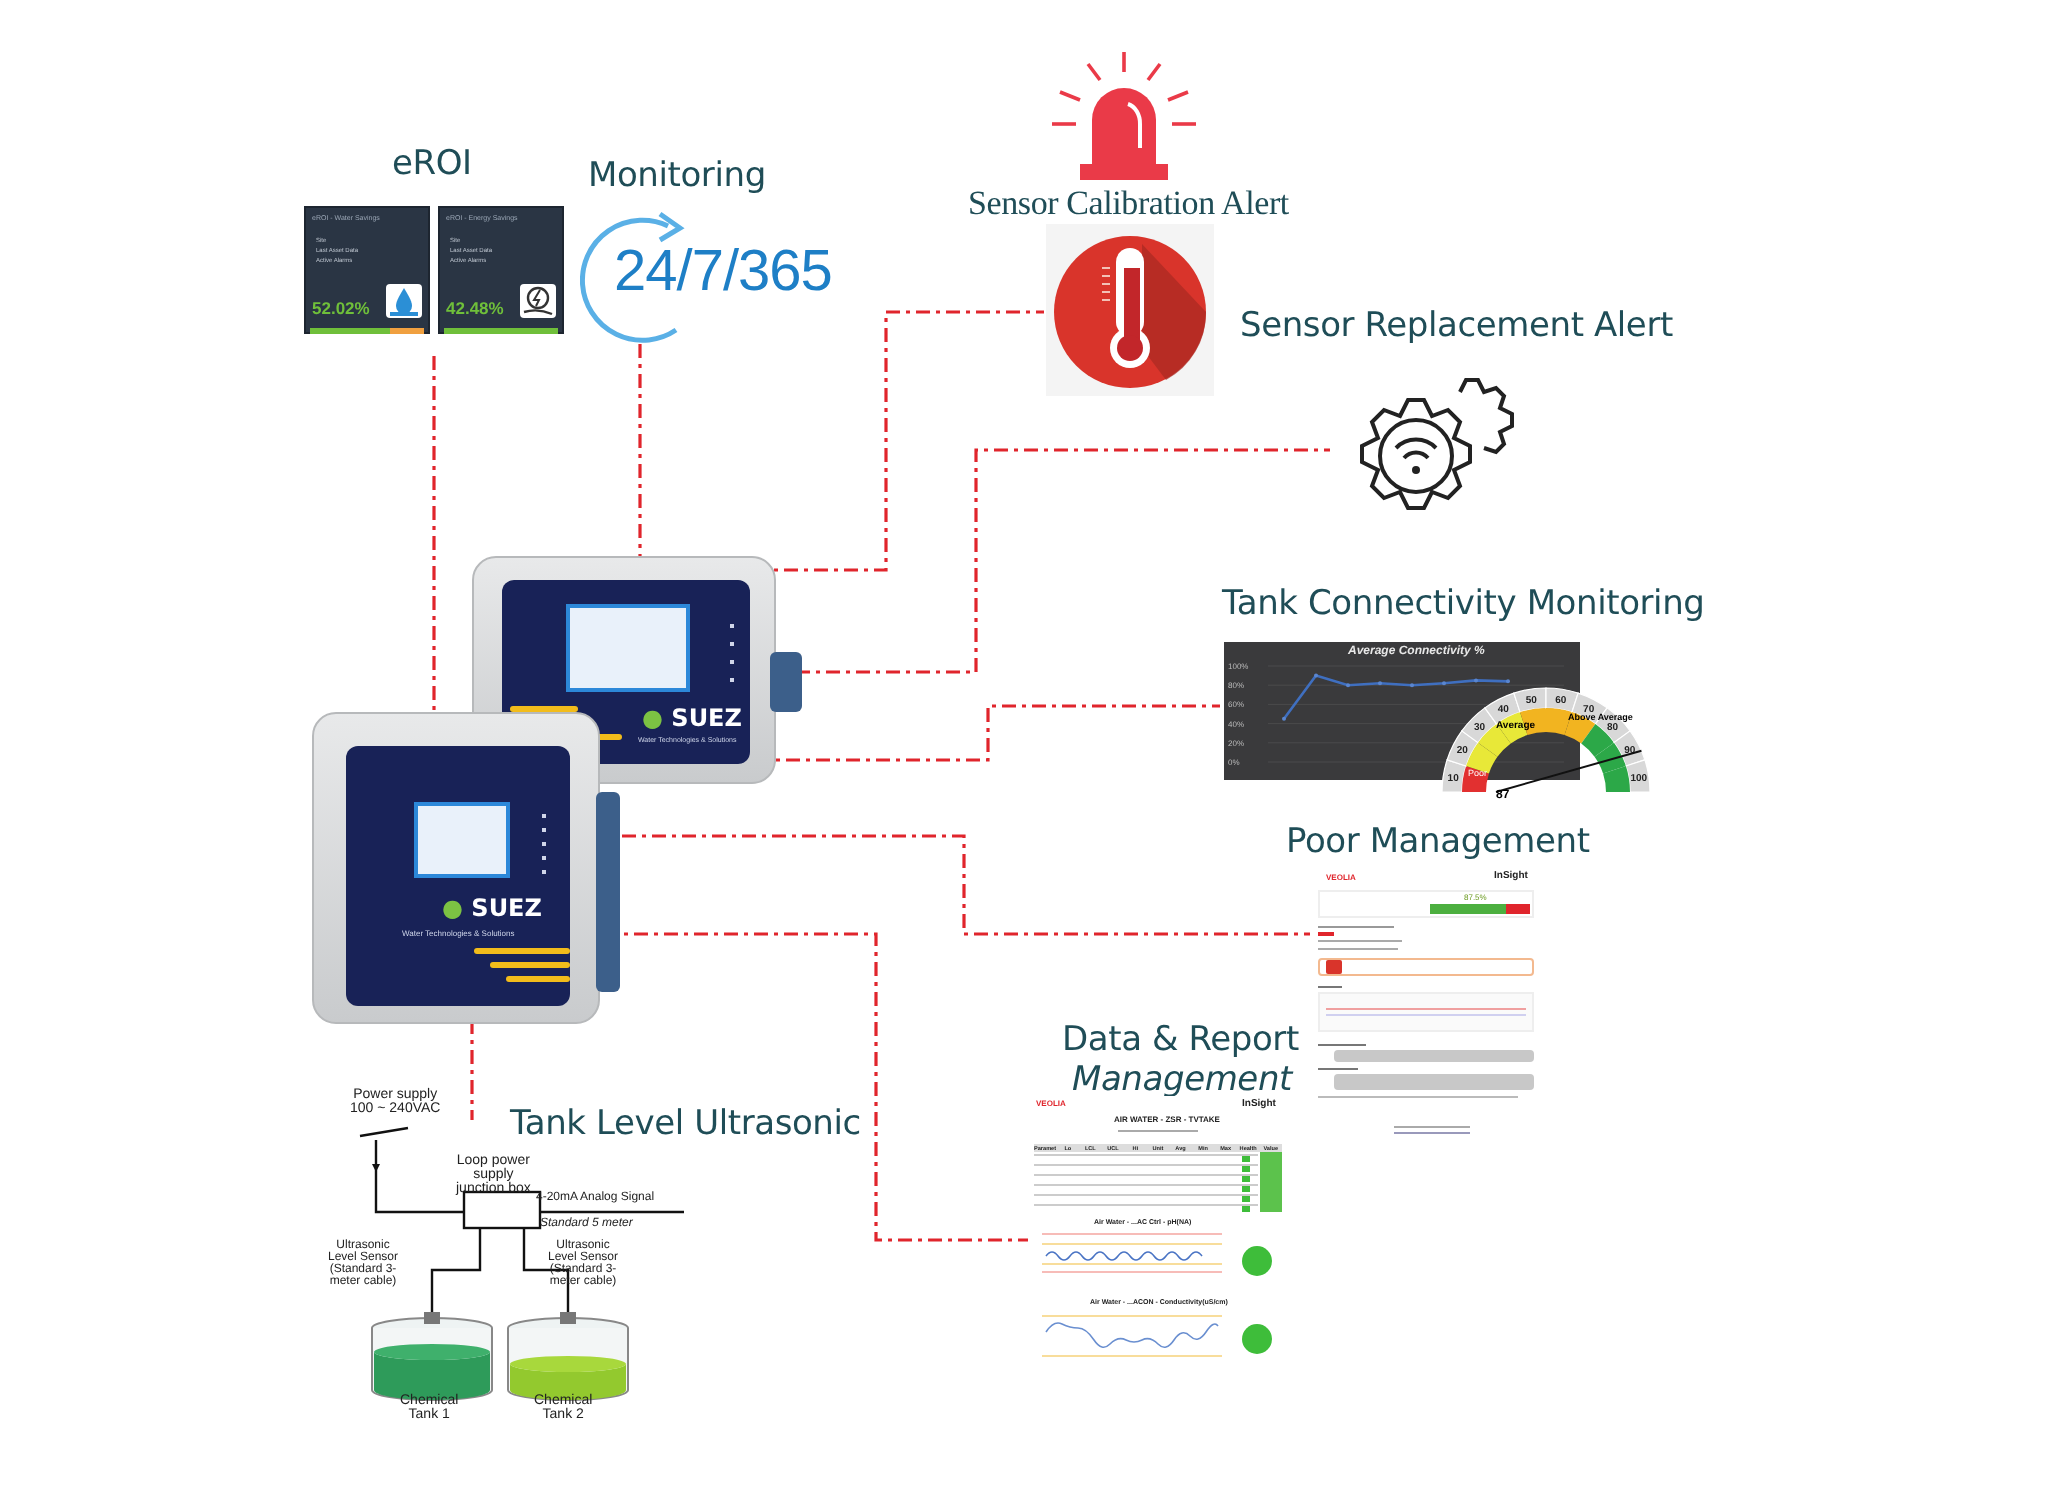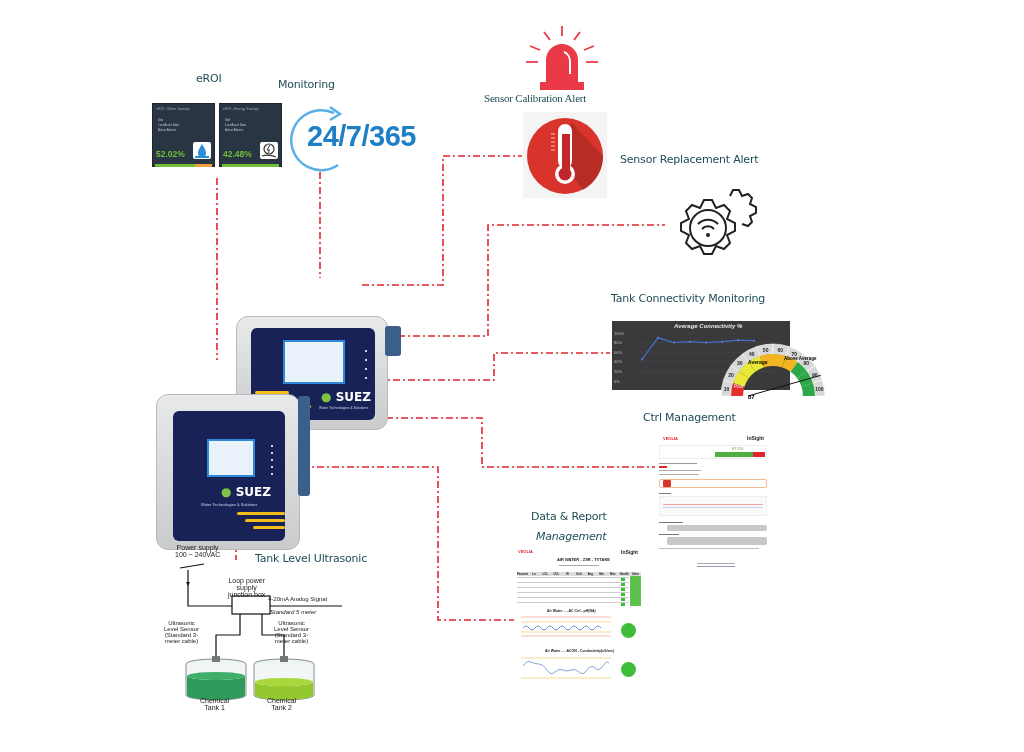--- a/index.html
+++ b/index.html
@@ -1,36 +1,36 @@
 <!DOCTYPE html>
 <html><head>
 <meta charset="utf-8">
 <style>
   * { box-sizing: border-box; margin: 0; padding: 0; }
   html, body { width: 1024px; height: 752px; background: #ffffff; overflow: hidden; }
   body { position: relative; font-family: "Liberation Sans", "DejaVu Sans", sans-serif; color: #1e4a56; }
   .abs { position: absolute; }
-  .label { position: absolute; font-family: "DejaVu Sans", sans-serif; font-size: 11px; color: #1f4d57; white-space: nowrap; letter-spacing: -0.2px; }
+  .label { position: absolute; font-family: "DejaVu Sans", sans-serif; font-size: 17px; color: #1f4d57; white-space: nowrap; letter-spacing: -0.2px; }
   svg.lines { position: absolute; left: 0; top: 0; width: 1024px; height: 752px; pointer-events: none; }
   .conn { fill: none; stroke: #e0252c; stroke-width: 1.6; stroke-dasharray: 7 3 2 3; }
 
   
   .eroi-card { position: absolute; top: 103px; width: 63px; height: 64px; background: #2a3544; border: 1px solid #1d2530; }
   .eroi-card .t { position: absolute; left: 3px; top: 3px; font-size: 3.5px; color: #9aa6b5; }
   .eroi-card .row { position: absolute; left: 5px; font-size: 3px; color: #c0c8d2; }
   .eroi-card .pct { position: absolute; left: 3px; top: 45px; font-size: 8.5px; font-weight: bold; color: #6fbf3a; }
   .eroi-card .bar { position: absolute; left: 2px; right: 2px; top: 60px; height: 3px; background: #6fbf3a; }
   .eroi-card .bar .orange { position: absolute; right: 0; top: 0; height: 3px; background: #f0a040; }
   .eroi-card .ic { position: absolute; left: 40px; top: 38px; width: 18px; height: 17px; background: #fff; border-radius: 2px; }
 
   
-  .monitor-num { position: absolute; left: 307px; top: 120px; font-size: 29px; font-weight: bold; color: #1e7fc6; font-family: "Liberation Sans", sans-serif; letter-spacing: -0.5px; }
-
-  
-  .dev { position: absolute; border-radius: 12px; background: linear-gradient(#e8e9ea, #c9cbcd); border: 1px solid #b7b9bb; margin-top: 38px; }
+  .monitor-num { position: absolute; left: 307px; top: 120px; font-size: 29px; font-weight: normal; color: #1e7fc6; font-family: "Liberation Sans", sans-serif; letter-spacing: -0.5px; }
+
+  
+  .dev { position: absolute; border-radius: 12px; background: linear-gradient(#e8e9ea, #c9cbcd); border: 1px solid #b7b9bb; }
   .dev .face { position: absolute; background: #182257; border-radius: 6px; }
   .dev .screen { position: absolute; background: #e9f1fa; border: 2px solid #2c88d9; }
   .dev .stripe { position: absolute; height: 3px; background: #f2bc1b; border-radius: 2px; }
   .dev .logo { position: absolute; font-size: 12px; font-weight: bold; color: #fff; font-family: "DejaVu Sans", sans-serif; }
   .dev .logo .s { color: #7cc243; }
   .dev .sub { position: absolute; font-size: 4px; color: #cfd6ea; white-space: nowrap; }
   .dev .dot { position: absolute; width: 2px; height: 2px; background: #d0d6ea; }
   .side-blue { position: absolute; background: #3c5f8a; border-radius: 3px; }
 
   
@@ -86,21 +86,21 @@
     <svg width="18" height="17" viewBox="0 0 18 17">
         <circle cx="9" cy="7" r="5" fill="none" stroke="#333" stroke-width="1.2"></circle>
         <path d="M10 3 L7 8 L9.5 8 L8 11" stroke="#333" fill="none" stroke-width="1"></path>
         <path d="M2 14 Q9 12 16 15" stroke="#333" fill="none" stroke-width="1.2"></path>
       </svg>
   </div>
   <div class="pct">42.48%</div>
   <div class="bar"></div>
 </div>
 
-<div class="label" style="left:278px;top:78px;">Monitoring</div>
+<div class="label" style="left:294px;top:78px;">Monitoring</div>
 <svg class="abs" style="left:290px;top:103px;" width="70" height="72" viewBox="0 0 70 72">
   <path d="M44 10 A30 30 0 1 0 48 62" fill="none" stroke="#5ab0e6" stroke-width="2.5"></path>
   <path d="M40 4 L50 11 L40 17" fill="none" stroke="#5ab0e6" stroke-width="2.5"></path>
 </svg>
 <div class="monitor-num">24/7/365</div>
 
 <svg class="abs" style="left:520px;top:22px;" width="84" height="72" viewBox="0 0 84 72">
   <g stroke="#ea3a48" stroke-width="1.8">
     <line x1="42" y1="4" x2="42" y2="14"></line>
     <line x1="24" y1="10" x2="30" y2="18"></line>
@@ -202,21 +202,21 @@
     <path d="M114.45493884734799,39.931116292502736 A52 52 0 0 1 117,56 L107,56 A42 42 0 0 0 104.94437368439645,43.02128623625221 Z" fill="#d8d8d8" stroke="#fff" stroke-width="0.6"></path>
     <path d="M104.94437368439645,43.02128623625221 A42 42 0 0 1 107,56 L95,56 A30 30 0 0 0 93.53169548885461,46.72949016875158 Z" fill="#2ca848"></path>
     <text x="111.42135200797148" y="50.64758014310915" font-size="5" text-anchor="middle" fill="#222" font-weight="bold">100</text>
     <text x="40" y="24" font-size="5" font-weight="bold">Average</text>
     <text x="76" y="20" font-size="4.5" font-weight="bold">Above Average</text>
     <text x="26" y="48" font-size="4.5" fill="#fff">Poor</text>
     <line x1="40" y1="56" x2="112.72324053556702" y2="35.34830968699141" stroke="#111" stroke-width="1"></line>
     <text x="40" y="59" font-size="6" font-weight="bold">87</text>
   </svg>
 
-<div class="label" style="left:643px;top:411px;">Ctrl Management</div>
+<div class="label" style="left:643px;top:411px;">Poor Management</div>
 <div class="report" style="left:655px;top:432px;width:118px;height:140px;">
   <div class="tiny veolia" style="left:8px;top:4px;">VEOLIA</div>
   <div class="tiny b" style="left:92px;top:3px;font-size:5px;">InSight</div>
   <div class="abs" style="left:4px;top:13px;width:108px;height:14px;border:1px solid #eee;"></div>
   <div class="abs" style="left:60px;top:20px;width:38px;height:5px;background:#4caf3f;"></div>
   <div class="abs" style="left:98px;top:20px;width:12px;height:5px;background:#e0252c;"></div>
   <div class="tiny" style="left:77px;top:14px;color:#6a9a1e;">87.5%</div>
   <div class="abs" style="left:4px;top:31px;width:38px;height:1px;background:#999;"></div>
   <div class="abs" style="left:4px;top:34px;width:8px;height:2px;background:#e0252c;"></div>
   <div class="abs" style="left:4px;top:38px;width:42px;height:1px;background:#aaa;"></div>

